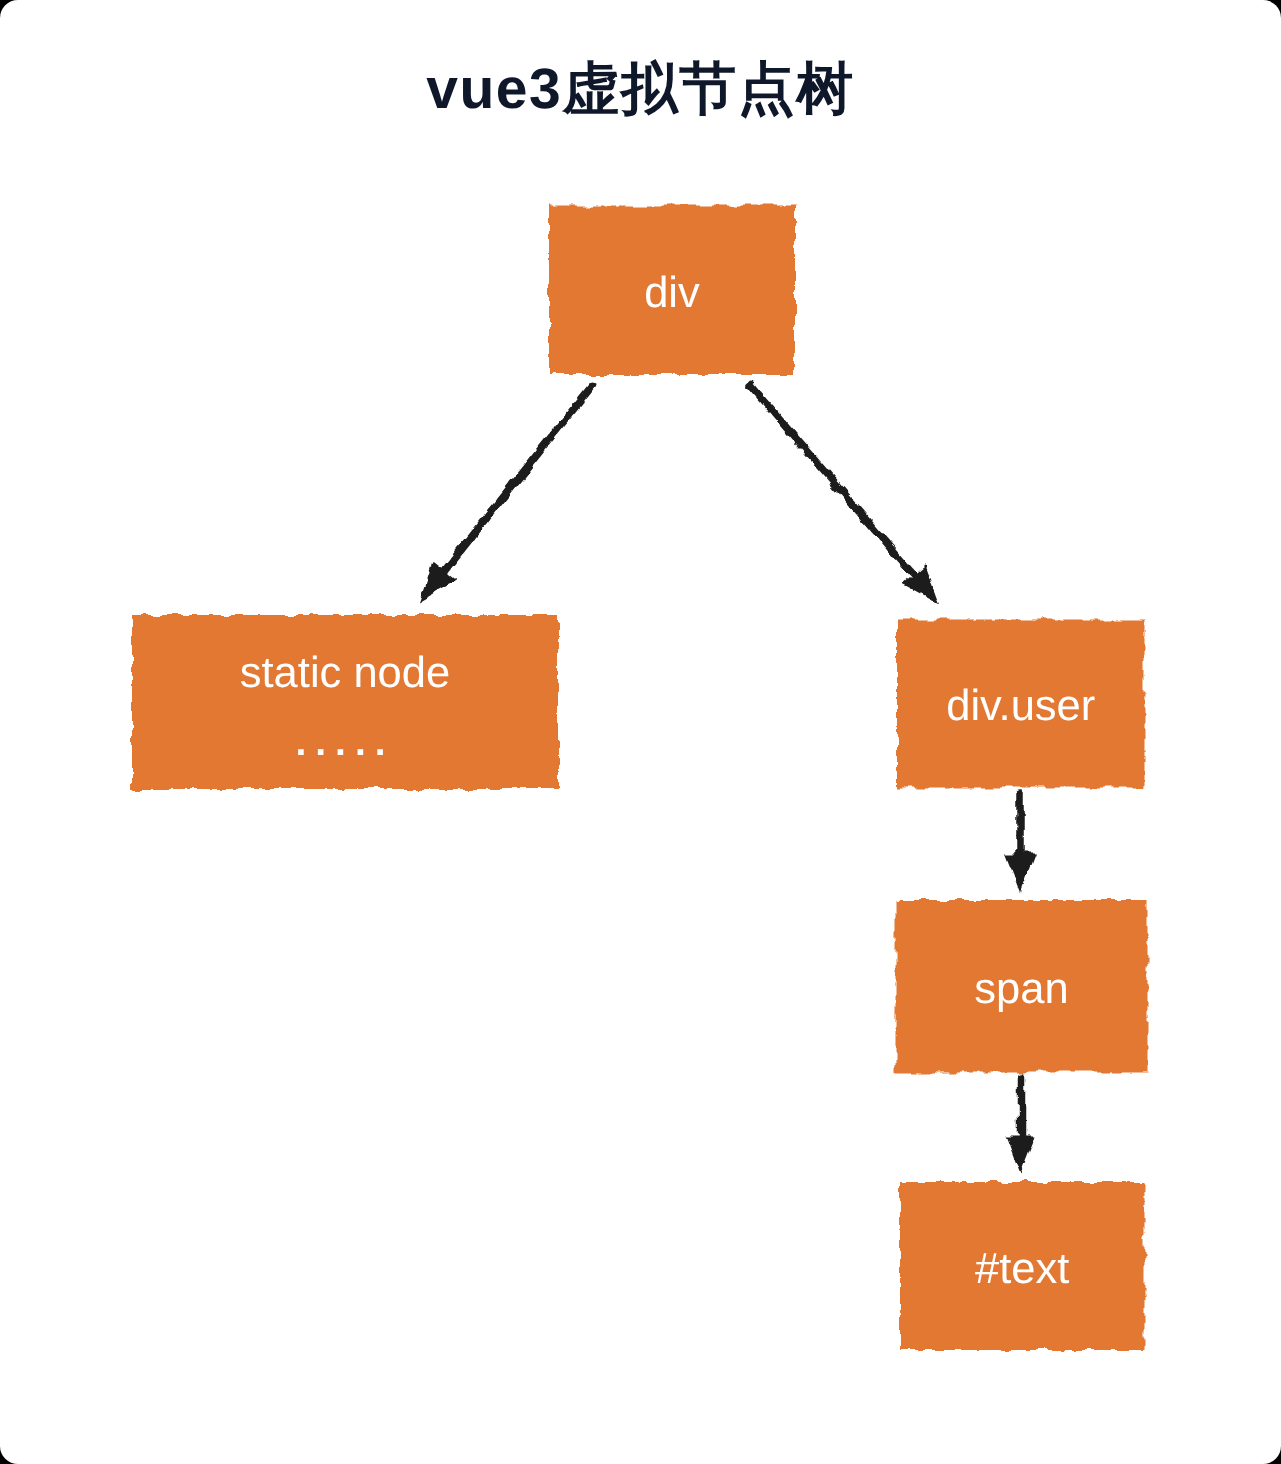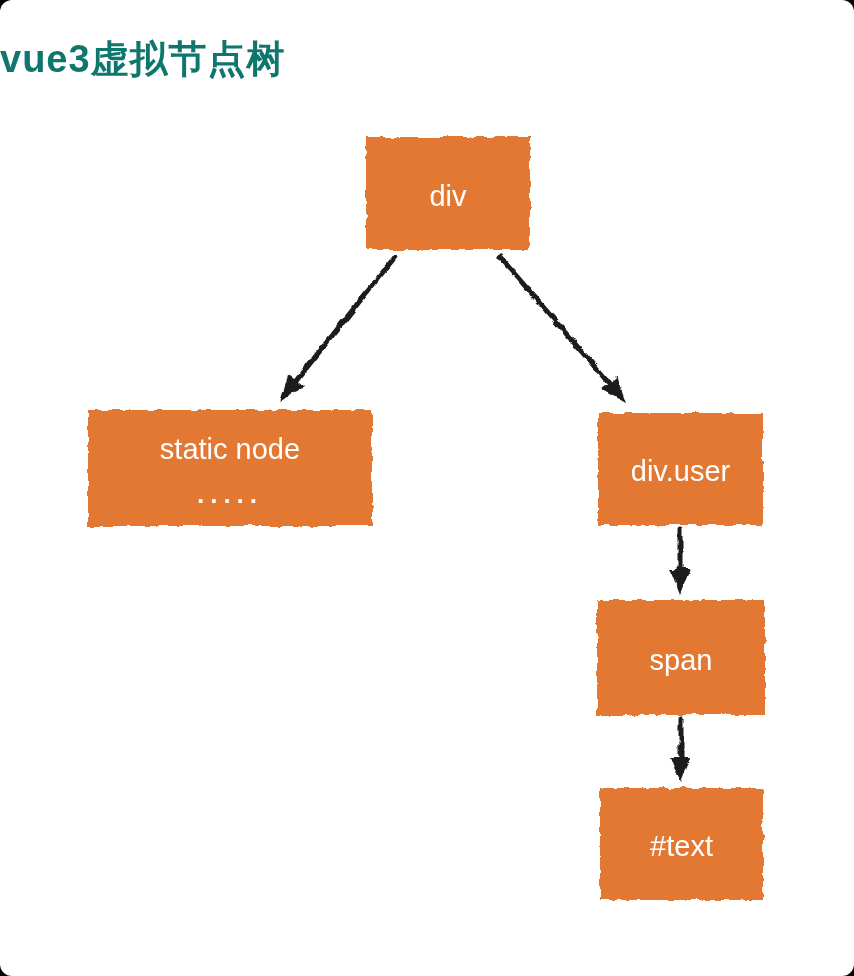--- a/index.html
+++ b/index.html
@@ -7,24 +7,25 @@
     position:relative;
     width:854px;height:976px;
     background:#fff;
     border-radius:12px;
     overflow:hidden;
     font-family:"Liberation Sans","DejaVu Sans",sans-serif;
   }
   .title{
     position:absolute;
     top:34px;left:0;right:0;
+    text-align:center;
     font-size:38px;
     font-weight:600;
     letter-spacing:1px;
-    color:#0f766e;
+    color:#0f172a;
   }
   svg.diagram{position:absolute;top:0;left:0;}
   svg text{
     font-family:"Liberation Sans","DejaVu Sans",sans-serif;
     fill:#fff;
   }
   text.node-label{font-size:29px;}
   text.node-sublabel{font-size:26px;font-weight:bold;letter-spacing:6px;}
 </style>
 </head>

